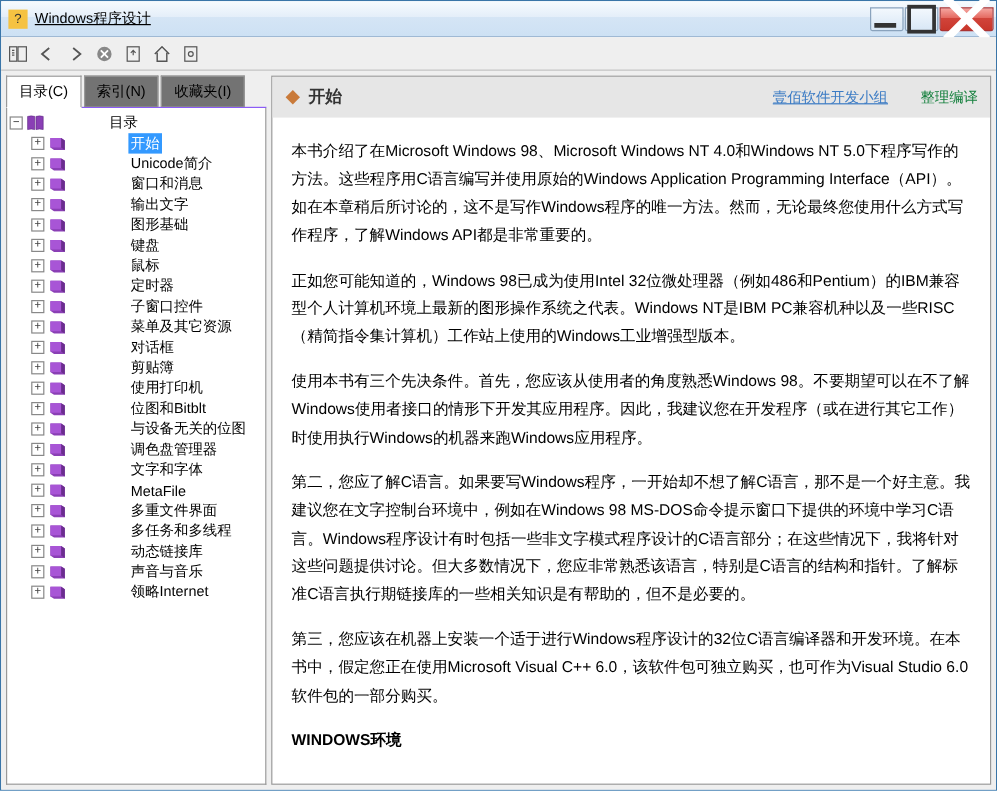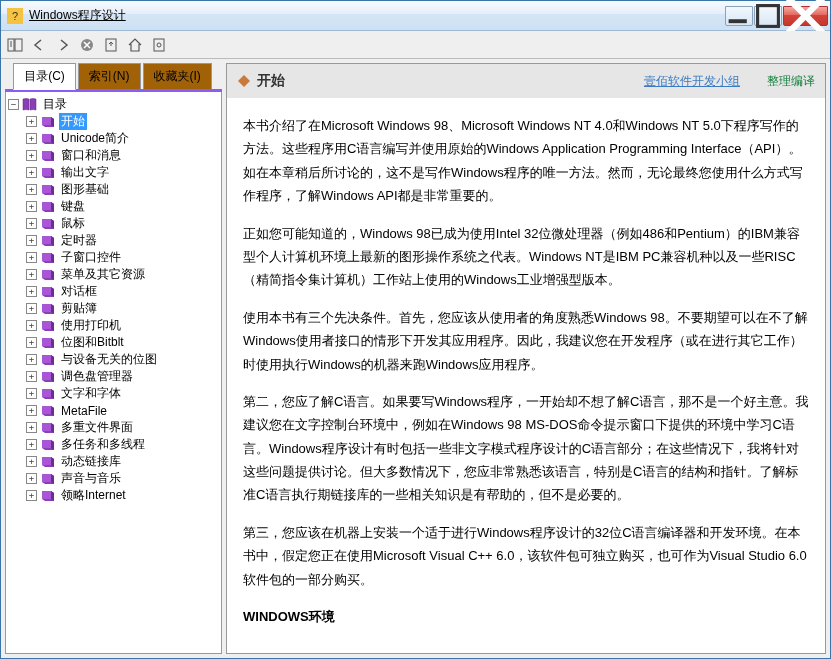--- a/index.html
+++ b/index.html
@@ -9,30 +9,30 @@
 .title-icon { width: 16px; height: 16px; margin: 0 6px; background: #f5c242; display: flex; align-items: center; justify-content: center; font-size: 11px; color: #333; }
 .title-text { flex: 1; font-size: 12px; color: #000; text-decoration: underline; }
 .win-controls { display: flex; height: 20px; margin-right: 2px; }
 .win-btn { width: 28px; height: 20px; margin-left: 1px; border: 1px solid #8aa3bd; background: linear-gradient(to bottom, #f3f8fd, #d8e7f6); display: flex; align-items: center; justify-content: center; font-size: 11px; font-family: Arial; cursor: default; border-radius: 0 0 2px 2px; }
 .win-btn.close { width: 45px; background: linear-gradient(to bottom, #f5a6a0, #e4685f 45%, #d1443a 46%, #c8362b); border-color: #a33; color: #fff; }
 .toolbar { height: 28px; background: #efefef; border-bottom: 1px solid #bbb; display: flex; align-items: center; padding: 0 4px; gap: 4px; }
 .tool-btn { width: 20px; height: 20px; display: flex; align-items: center; justify-content: center; font-size: 14px; color: #444; cursor: default; }
 .tool-btn svg { width: 16px; height: 16px; }
 .main { flex: 1; display: flex; background: #efefef; overflow: hidden; }
 .sidebar { width: 225px; display: flex; flex-direction: column; padding: 4px; }
-.tabs { display: flex; border-bottom: 3px solid #8b5cf6; justify-content: center; }
-.tab { padding: 4px 10px; font-size: 12px; border: 1px solid #999; border-bottom: none; background: #a16207; margin-right: 2px; cursor: default; }
+.tabs { display: flex; border-bottom: 1px solid #8b5cf6; }
+.tab { padding: 4px 10px; font-size: 12px; border: 1px solid #999; border-bottom: none; background: #737373; margin-right: 2px; cursor: default; }
 .tab.active { background: #fff; border-bottom: 1px solid #fff; margin-bottom: -1px; }
 .tree-container { flex: 1; background: #fff; border: 1px solid #999; border-top: none; overflow: auto; padding: 4px 2px; }
 .tree-item { display: flex; align-items: center; height: 17px; font-size: 12px; white-space: nowrap; cursor: default; }
 .tree-expand { width: 11px; height: 11px; border: 1px solid #888; background: #fff; display: flex; align-items: center; justify-content: center; font-size: 9px; line-height: 1; margin-right: 3px; color: #444; font-family: monospace; }
 .tree-indent { width: 18px; }
 .book-icon { width: 16px; height: 13px; margin-right: 3px; display: inline-block; }
 .book-icon svg { display: block; }
-.tree-label { padding: 0 2px; }
+.tree-label { padding: 0 2px; margin-left: 48px; }
 .tree-label.selected { background: #3399ff; color: #fff; }
 .content { flex: 1; background: #fff; margin: 4px 4px 4px 0; border: 1px solid #999; display: flex; flex-direction: column; overflow: hidden; position: relative; }
 .content-header { background: #e6e6e6; padding: 8px 10px; display: flex; align-items: center; }
 .content-icon { width: 14px; height: 14px; margin-right: 6px; }
 .content-title { font-weight: bold; font-size: 14px; color: #333; flex: 1; }
 .content-links { display: flex; gap: 27px; font-size: 12px; }
 .link-blue { color: #3b7bc4; text-decoration: underline; cursor: default; }
 .link-gray { color: #15803d; }
 .content-body { flex: 1; overflow-y: scroll; padding: 16px 16px 0 16px; font-size: 13px; line-height: 1.8; color: #000; }
 .content-body p { margin-bottom: 14px; }

